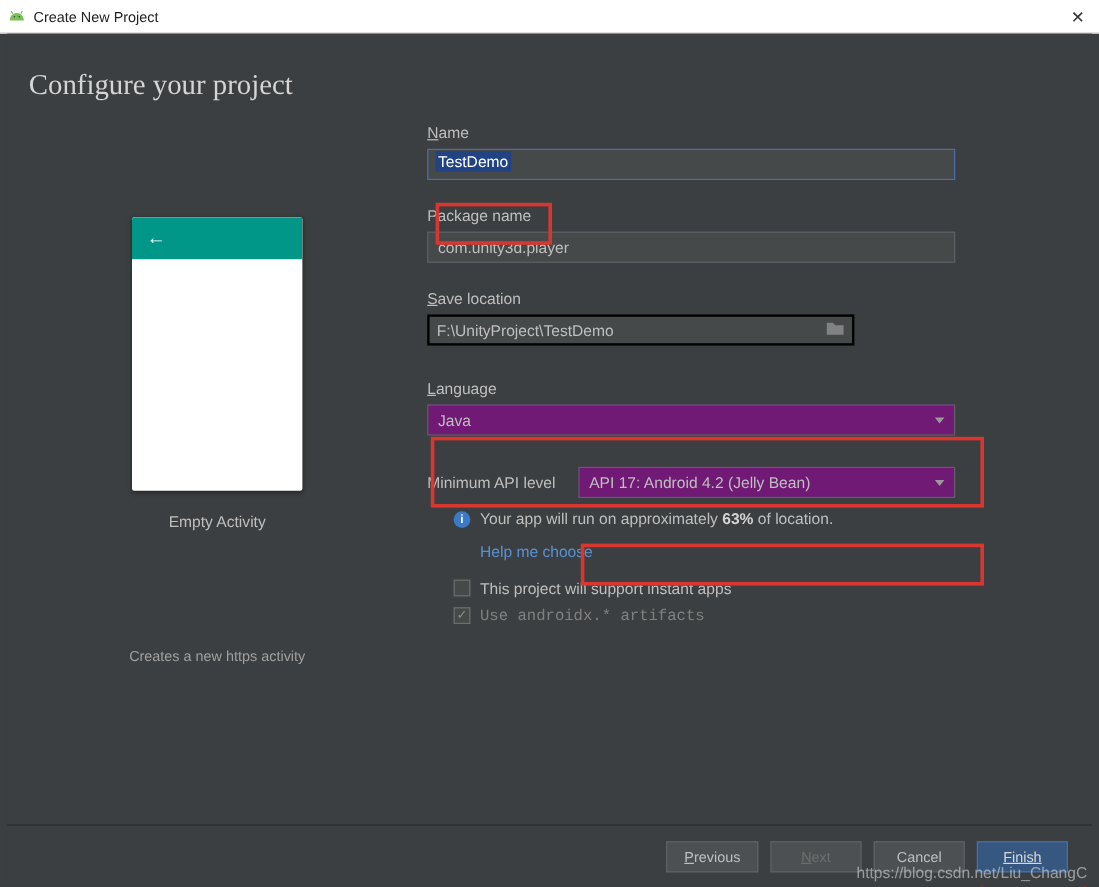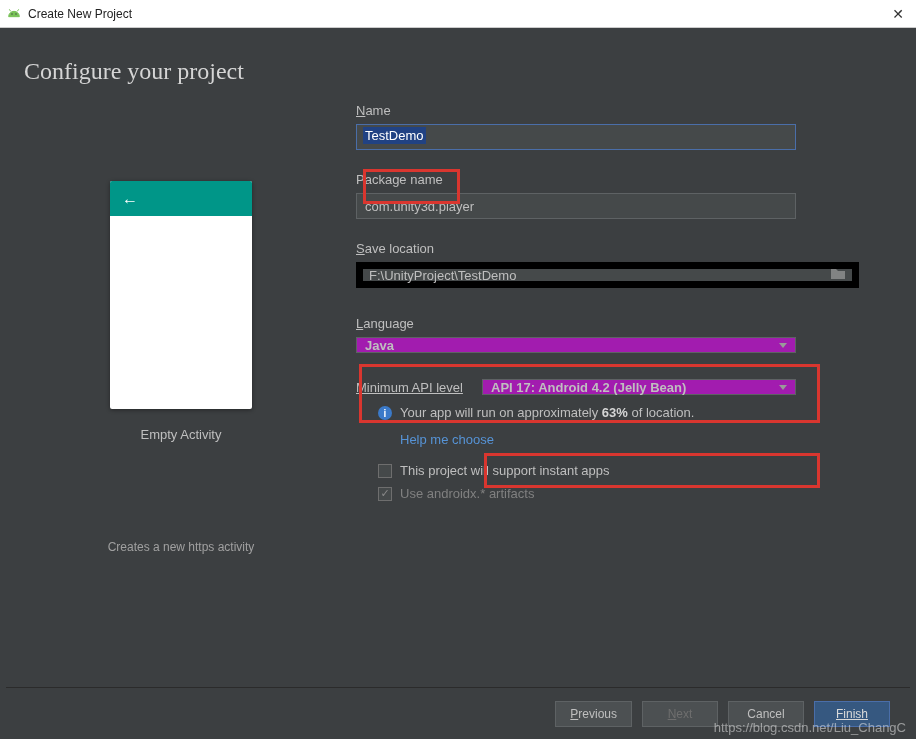--- a/index.html
+++ b/index.html
@@ -29,55 +29,55 @@
     
     .right-col { flex: 1; padding-right: 30px; }
     .field-label { color: #bfbfbf; font-size: 13px; margin-bottom: 6px; display: block; }
     .field-label .u { text-decoration: underline; }
 
     .text-input { width: 440px; height: 26px; background: #45494a; border: 1px solid #5e6264; color: #bfbfbf; font-size: 13px; padding: 0 8px; }
     .input-wrap { position: relative; margin-bottom: 22px; }
     .name-input-outer { width: 440px; height: 26px; background: #45494a; border: 1px solid #4a6ea9; padding: 1px 6px; }
     .name-sel { display:inline-block; background:#214283; color:#fff; font-size:13px; padding: 1px 2px; }
 
-    .location-wrap { width: 503px; height: 26px; background: #45494a; border: 7px solid #000000; display: flex; align-items: center; padding: 0 6px; margin-bottom: 28px; }
+    .location-wrap { width: 356px; height: 26px; background: #45494a; border: 2px solid #000000; display: flex; align-items: center; padding: 0 6px; margin-bottom: 28px; }
     .location-text { color: #bfbfbf; font-size: 13px; flex: 1; }
     .folder-icon { width: 16px; height: 14px; opacity: 0.6; }
 
-    .select-box { height: 16px; background: #a21caf; border: 1px solid #5e6264; display: flex; align-items: center; padding: 0 8px; font-weight: bold; }
+    .select-box { height: 26px; background: #701a75; border: 1px solid #5e6264; display: flex; align-items: center; padding: 0 8px; }
     .select-text { color: #bfbfbf; font-size: 13px; flex: 1; }
     .chevron-down { width: 0; height: 0; border-left: 4px solid transparent; border-right: 4px solid transparent; border-top: 5px solid #9a9a9a; }
 
     .lang-box { width: 440px; margin-bottom: 26px; }
 
     
     .redbox { border: 3px solid #d9362f; position: absolute; pointer-events: none; }
     .rb-name   { left: 363px; top: 169px; width: 97px; height: 35px; }
     .rb-lang   { left: 359px; top: 364px; width: 461px; height: 59px; }
     .rb-api    { left: 484px; top: 453px; width: 336px; height: 35px; }
     .rb-finish { left: 817px; top: 713px; width: 89px; height: 33px; }
 
     
     .api-row { display: flex; align-items: center; margin-bottom: 10px; margin-top: 18px; }
-    .api-label { color: #bfbfbf; font-size: 13px; width: 126px; text-decoration: underline; }
+    .api-label { color: #bfbfbf; font-size: 13px; width: 126px; }
     .api-select { width: 314px; }
 
     
     .info-line { display: flex; align-items: flex-start; margin-bottom: 6px; margin-left: 22px; }
     .info-icon { width: 14px; height: 14px; border-radius: 50%; background: #3b7ac9; color: #fff; font-size: 10px; display: flex; align-items: center; justify-content: center; margin-right: 8px; font-weight: bold; flex-shrink: 0; margin-top: 1px; }
     .info-text { color: #bfbfbf; font-size: 13px; }
     .info-text strong { color: #d5d5d5; }
     .help-link { color: #5693d6; font-size: 13px; margin-left: 44px; display: block; margin-bottom: 16px; margin-top: 12px; }
 
     
-    .check-row { display: flex; align-items: center; margin-left: 22px; margin-bottom: 8px; }
+    .check-row { display: flex; align-items: flex-start; margin-left: 22px; margin-bottom: 8px; }
     .checkbox { width: 14px; height: 14px; border: 1px solid #6e6e6e; background: #45494a; margin-right: 8px; display: flex; align-items: center; justify-content: center; }
     .checkbox.checked::after { content: "✓"; color: #8a8a8a; font-size: 11px; line-height: 1; }
     .check-label { color: #bfbfbf; font-size: 13px; }
-    .check-label.disabled { color: #808080; }
+    .check-label.disabled { color: #808080; font-family: Liberation Mono, monospace; }
 
     
     .footer { position: absolute; bottom: 0; left: 6px; right: 6px; height: 52px; border-top: 1px solid #2b2b2b; display: flex; align-items: center; justify-content: flex-end; padding-right: 20px; gap: 10px; background: #3c3f41; }
     .btn { height: 26px; min-width: 76px; background: #4c5052; border: 1px solid #5e6264; color: #bfbfbf; font-size: 12px; display: flex; align-items: center; justify-content: center; padding: 0 14px; }
     .btn.disabled { color: #6e6e6e; }
     .btn.primary { background: #365880; border: 1px solid #4a6ea9; color: #d9d9d9; text-decoration: underline; }
     .btn .u { text-decoration: underline; }
 
     
     .watermark { position: absolute; right: 10px; bottom: 4px; color: rgba(230,230,230,0.55); font-size: 13px; pointer-events: none; padding-left: 48px; }

